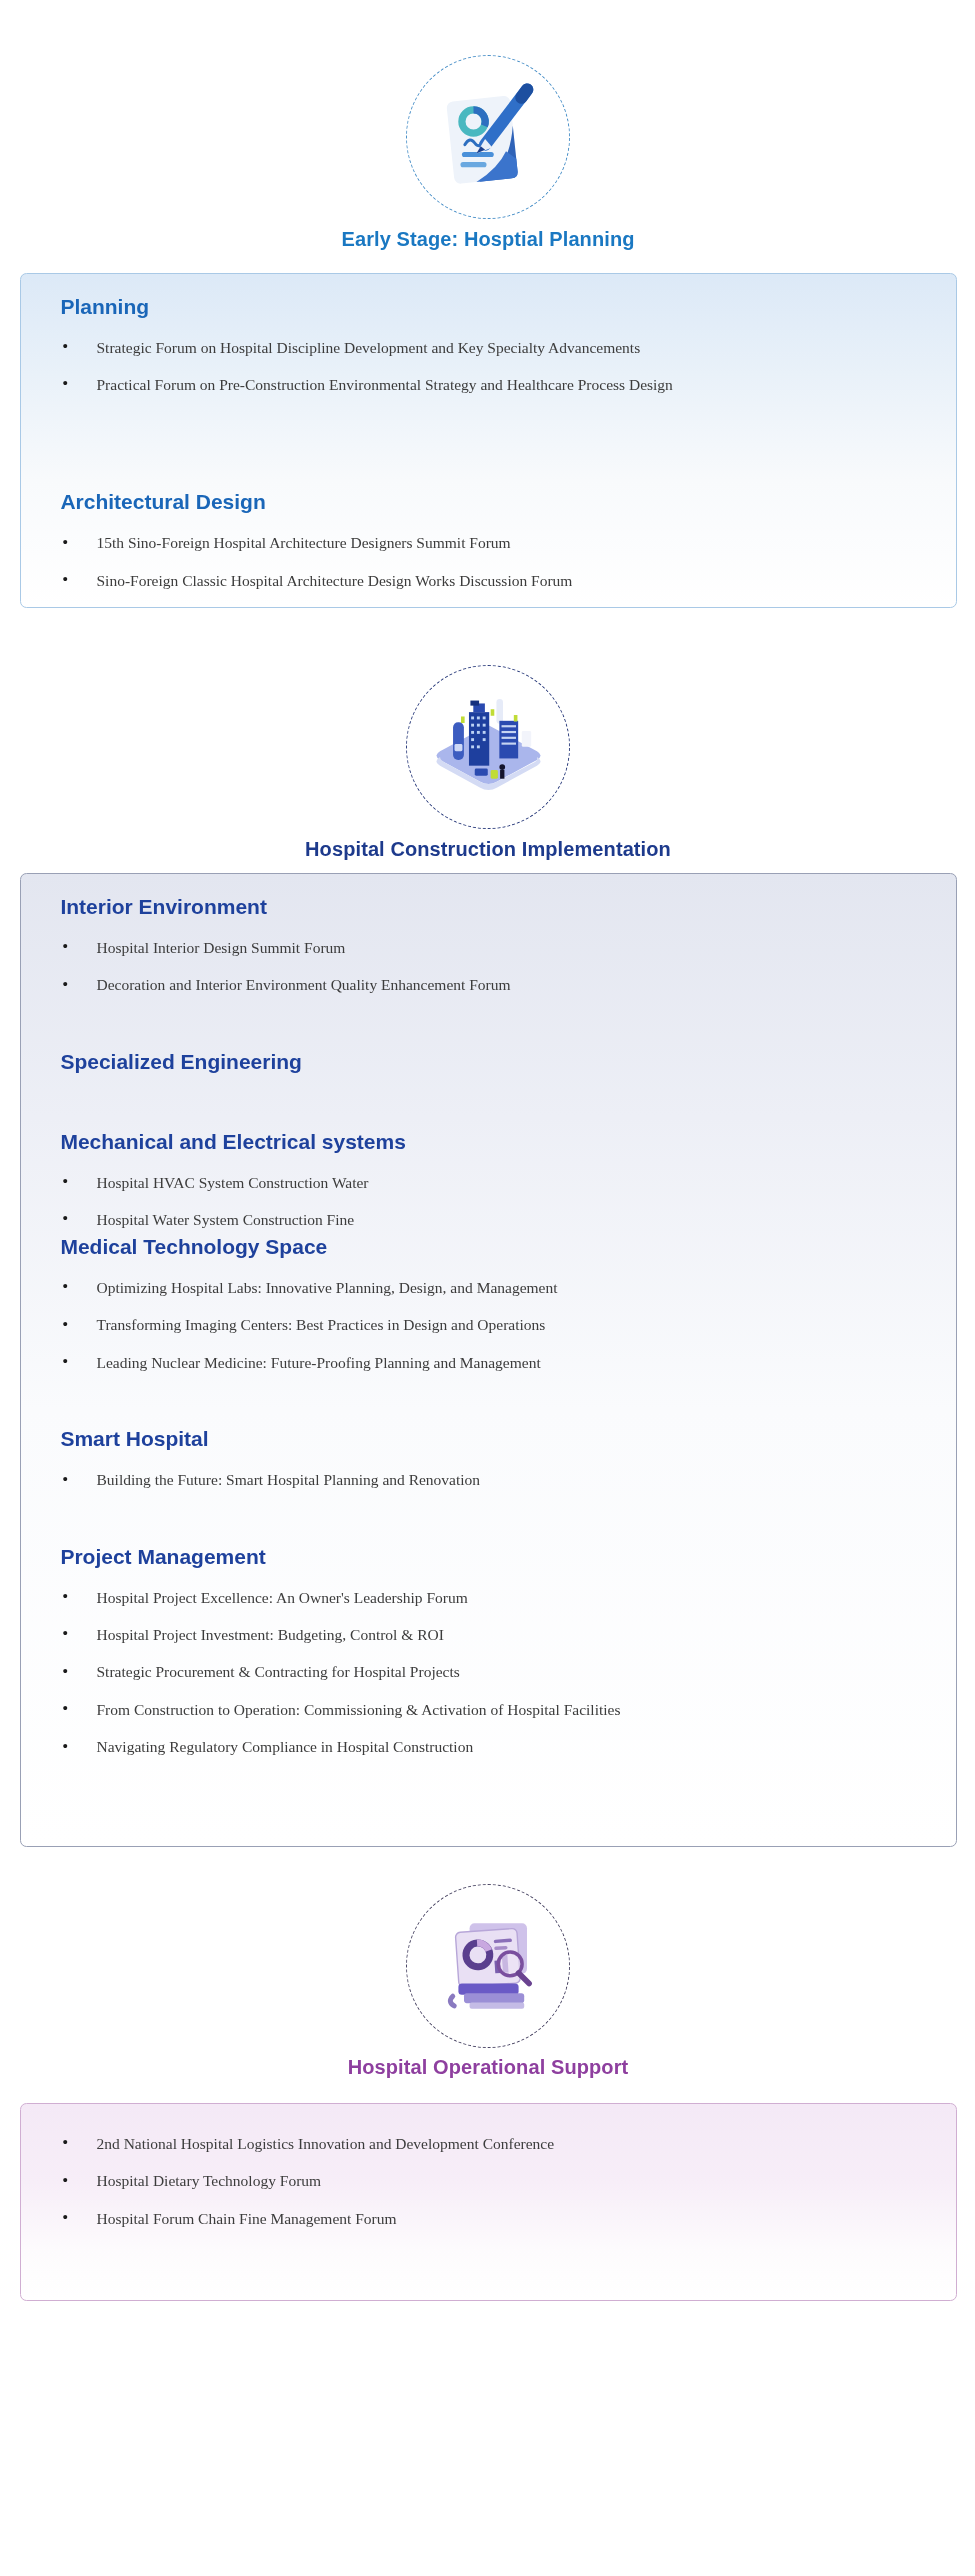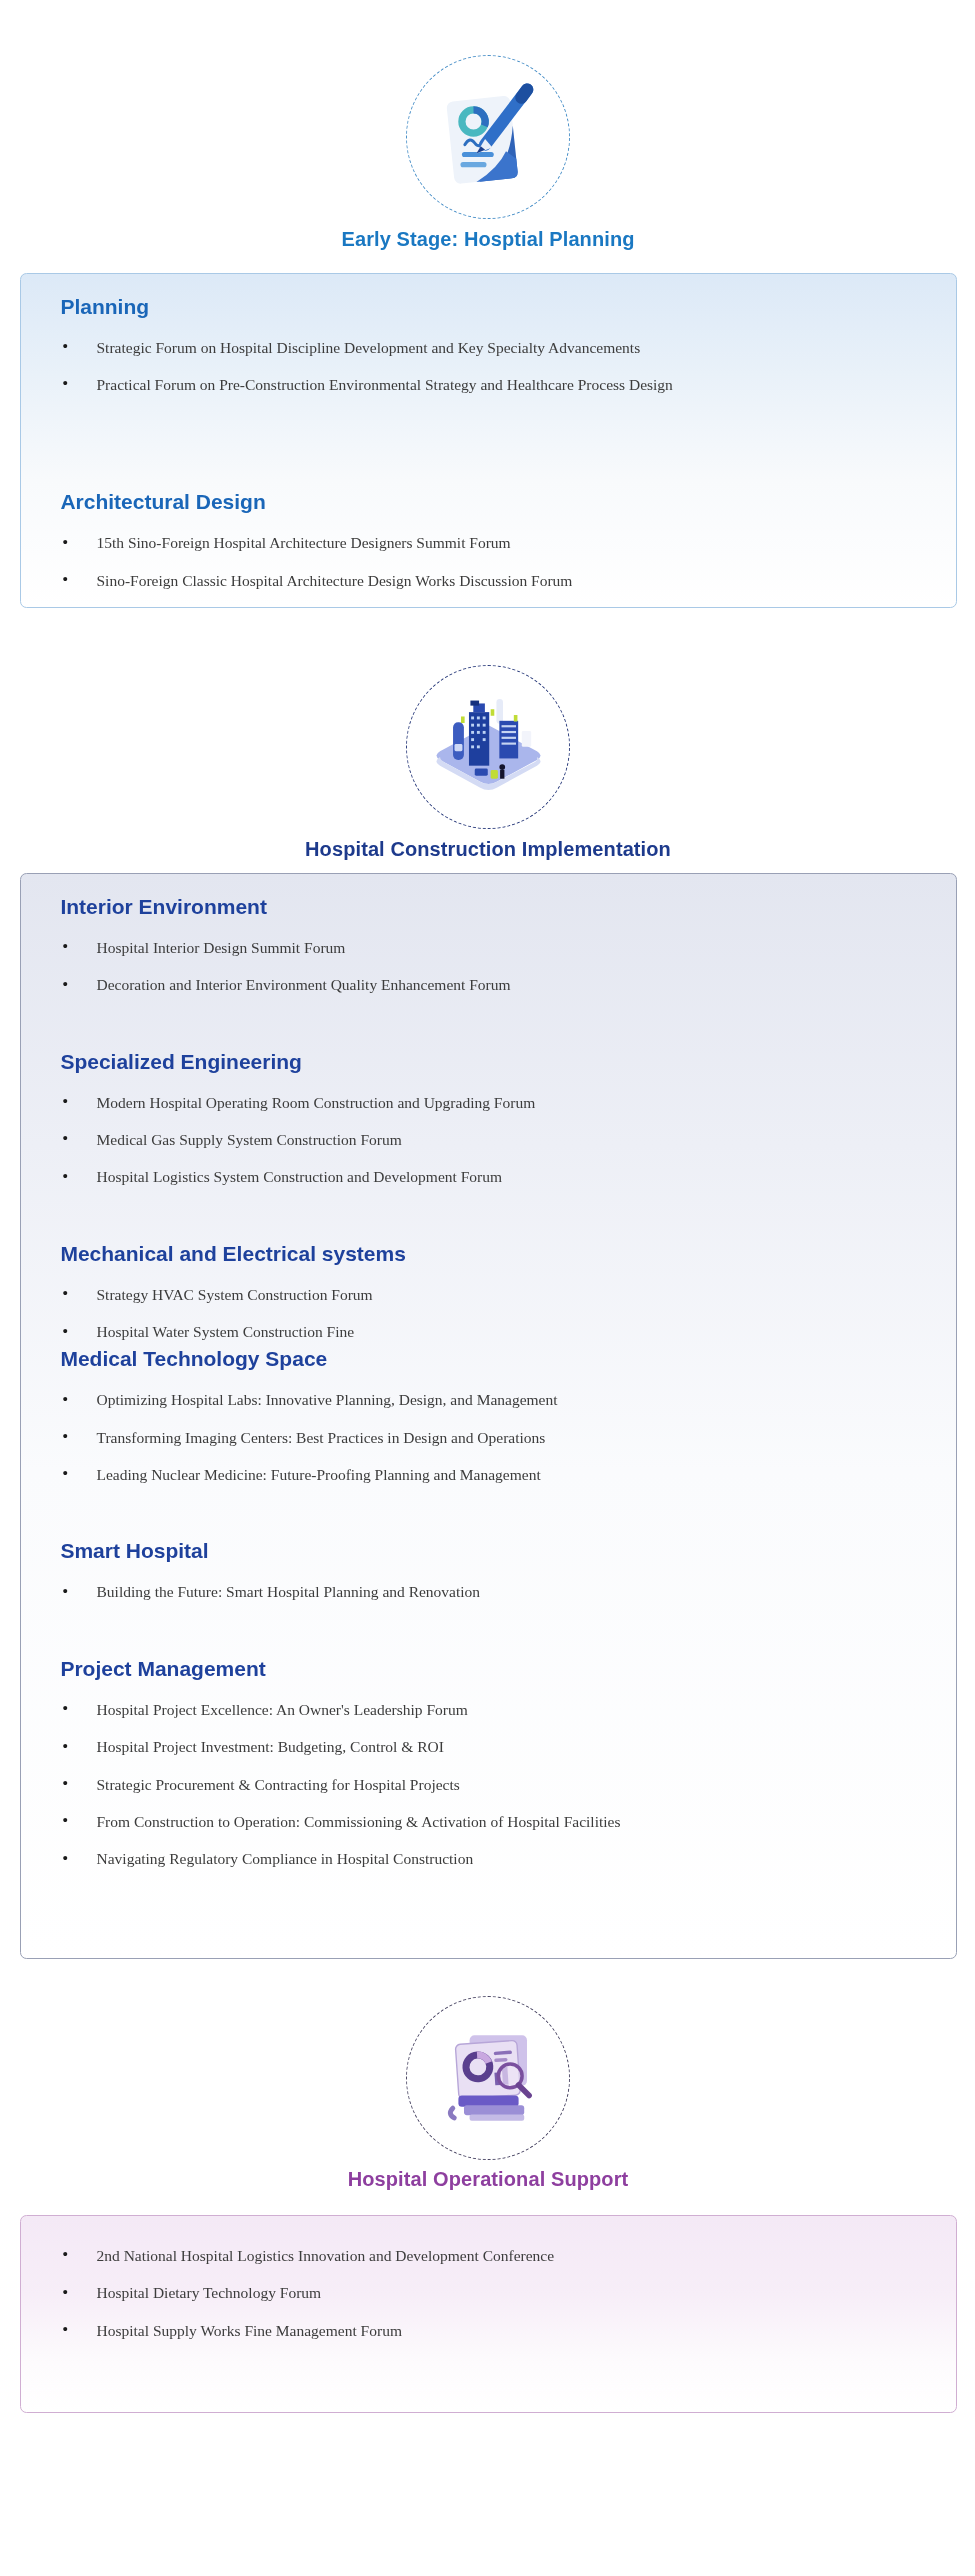--- a/index.html
+++ b/index.html
@@ -153,30 +153,25 @@
   <div class="card card-2">
     <div class="group first">
       <h3 class="card-heading h-navy">Interior Environment</h3>
       <ul class="bullets">
         <li>Hospital Interior Design Summit Forum</li>
         <li>Decoration and Interior Environment Quality Enhancement Forum</li>
       </ul>
     </div>
     <div class="group">
       <h3 class="card-heading h-navy">Specialized Engineering</h3>
-      <ul class="bullets">
-        <li>Modern Hospital Operating Room Construction and Upgrading Forum</li>
-        <li>Medical Gas Supply System Construction Forum</li>
-        <li>Hospital Logistics System Construction and Development Forum</li>
-      </ul>
     </div>
     <div class="group">
       <h3 class="card-heading h-navy">Mechanical and Electrical systems</h3>
       <ul class="bullets">
-        <li>Strategy HVAC System Construction Forum</li>
+        <li>Hospital HVAC System Construction Water</li>
         <li>Hospital Water System Construction Fine</li>
       </ul>
     </div>
     <div class="group gap-tight">
       <h3 class="card-heading h-navy">Medical Technology Space</h3>
       <ul class="bullets">
         <li>Optimizing Hospital Labs: Innovative Planning, Design, and Management</li>
         <li>Transforming Imaging Centers: Best Practices in Design and Operations</li>
         <li>Leading Nuclear Medicine: Future-Proofing Planning and Management</li>
       </ul>
@@ -221,19 +216,19 @@
       </svg>
     </span>
   </div>
   <h2 class="section-title t3">Hospital Operational Support</h2>
 
   <div class="card card-3">
     <div class="group first">
       <ul class="bullets">
         <li>2nd National Hospital Logistics Innovation and Development Conference</li>
         <li>Hospital Dietary Technology Forum</li>
-        <li>Hospital Supply Works Fine Management Forum</li>
+        <li>Hospital Forum Chain Fine Management Forum</li>
       </ul>
     </div>
   </div>
 
 </div>
 
 
 </body></html>

